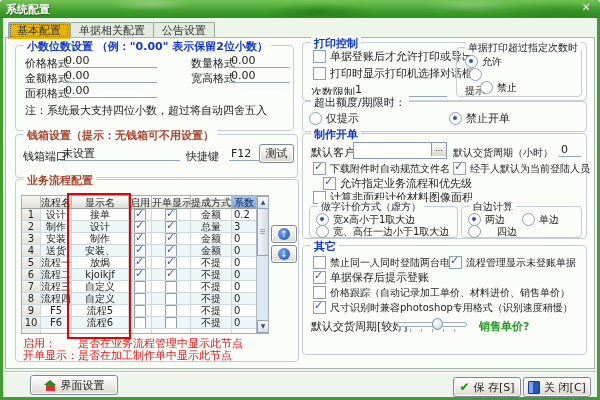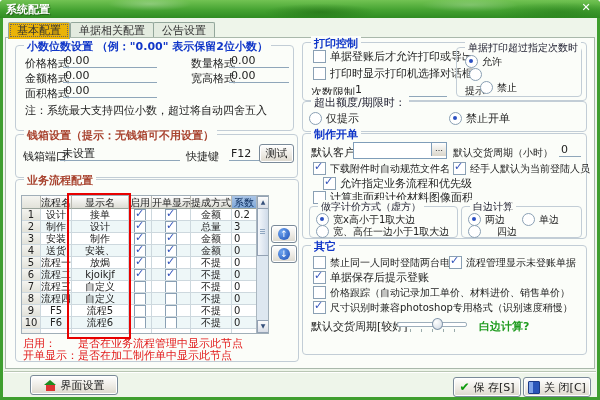--- a/index.html
+++ b/index.html
@@ -376,21 +376,21 @@
   <div class="check small" style="left:10px;top:40px;">
     <span class="cb"></span>
     <span class="lbl">价格跟踪（自动记录加工单价、材料进价、销售单价）</span>
   </div>
   <span class="lbl abs" style="left:8px;top:73px;">默认交货周期[较好]</span>
   <div class="slider" style="left:94px;top:72px;">
     <div class="strack"></div>
     <div class="sthumb2" id="slider-thumb" style="left: calc(55% - 4px);"></div>
     <div class="sticks"></div>
   </div>
-  <span class="link abs" style="left:176px;top:73px;">白边计算?</span>
+  <span class="link abs" style="left:176px;top:73px;">销售单价?</span>
 </div>
 
 <div class="divider"></div>
 <div class="btn" style="left:30px;top:375px;width:86px;height:18px;">
   <span class="house">
       <span class="roof"></span>
       <span class="body"></span>
     </span>
   <span>界面设置</span>
 </div>

